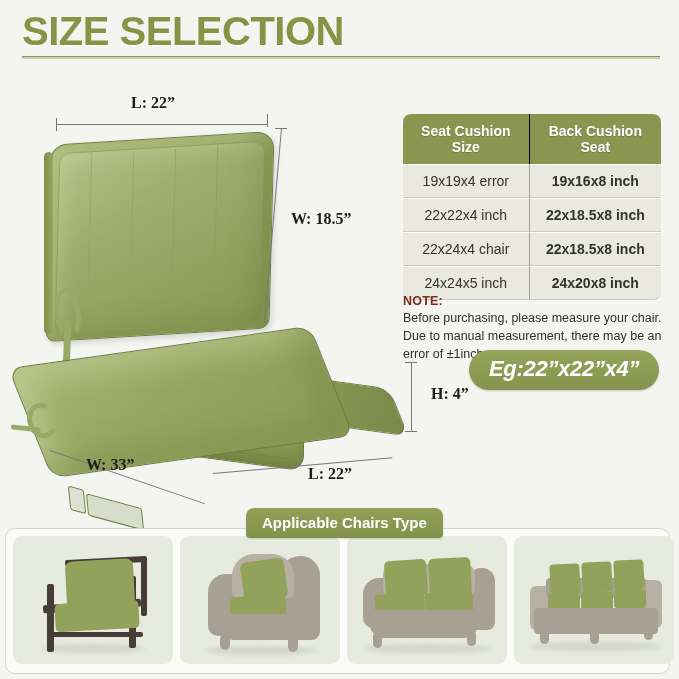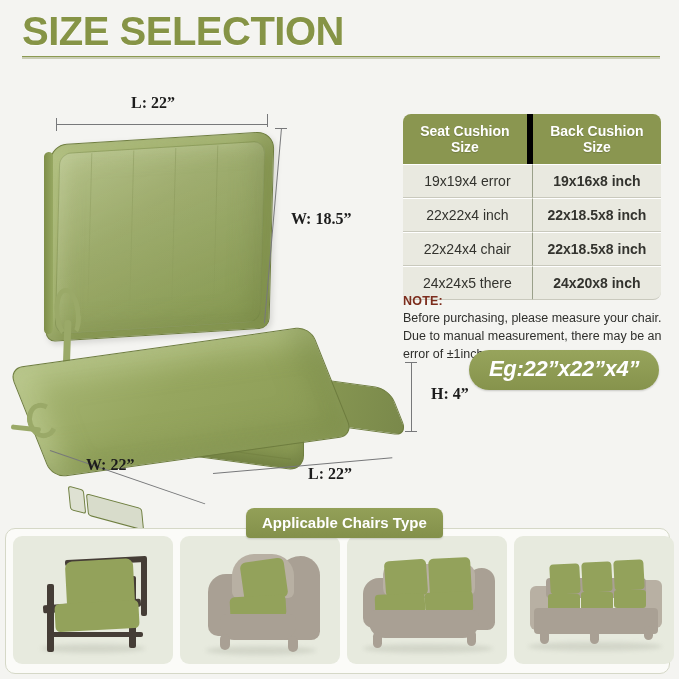--- a/index.html
+++ b/index.html
@@ -128,21 +128,21 @@
   .dimline{position:absolute;background:#77787a;}
   .tick{position:absolute;background:#77787a;}
 
   
   .table-wrap{position:absolute;left:403px;top:114px;width:258px;}
   table.size-table{border-collapse:separate;border-spacing:0;width:258px;
     font-size:13.5px;color:#2b2b2b;}
   table.size-table th{
     background:#8a9650;color:#ffffff;font-weight:bold;font-size:14px;
     padding:9px 4px;line-height:16px;text-align:center;
-    border-right:6px solid #000000;
+    border-right:1px solid #000000;
     text-shadow:0 1px 1px rgba(0,0,0,.18);
   }
   table.size-table th:last-child{border-right:none;}
   table.size-table th:first-child{border-radius:8px 0 0 0;}
   table.size-table th:last-child{border-radius:0 8px 0 0;}
   table.size-table td{
     background:#e9e9e0;padding:8px 4px;text-align:center;
     border-top:1px solid #ffffff;border-bottom:1px solid #c9c9bd;
     border-right:1px solid #9aa08a;font-size:14px;color:#33332e;
   }
@@ -244,47 +244,47 @@
   <div class="dimline" style="left:411px;top:292px;width:1px;height:70px;"></div>
   <div class="tick" style="left:405px;top:292px;width:12px;height:1px;"></div>
   <div class="tick" style="left:405px;top:361px;width:12px;height:1px;"></div>
 
   <div class="dimline" style="left:50px;top:380px;width:164px;height:1px;transform:rotate(19deg);transform-origin:left;"></div>
   <div class="dimline" style="left:213px;top:403px;width:180px;height:1px;transform:rotate(-5deg);transform-origin:left;"></div>
 
   <div class="dim-label" style="left:131px;top:24px;">L: 22”</div>
   <div class="dim-label" style="left:291px;top:140px;">W: 18.5”</div>
   <div class="dim-label" style="left:431px;top:315px;">H: 4”</div>
-  <div class="dim-label" style="left:86px;top:386px;">W: 22”</div>
+  <div class="dim-label" style="left:86px;top:386px;">W: 33”</div>
   <div class="dim-label" style="left:308px;top:395px;">L: 22”</div>
 </div>
 
 <div class="table-wrap">
   <table class="size-table">
     <thead>
       <tr>
         <th>Seat Cushion Size</th>
-        <th>Back Cushion Size</th>
+        <th>Back Cushion Seat</th>
       </tr>
     </thead>
     <tbody>
       <tr>
         <td>19x19x4 error</td>
         <td>19x16x8 inch</td>
       </tr>
       <tr>
         <td>22x22x4 inch</td>
         <td>22x18.5x8 inch</td>
       </tr>
       <tr>
         <td>22x24x4 chair</td>
         <td>22x18.5x8 inch</td>
       </tr>
       <tr>
-        <td>24x24x5 there</td>
+        <td>24x24x5 inch</td>
         <td>24x20x8 inch</td>
       </tr>
     </tbody>
   </table>
 </div>
 
 <div class="note">
   <div class="note-title">NOTE:</div>
   <div class="note-body">Before purchasing, please measure your chair. Due to manual measurement, there may be an error of ±1inch.</div>
 </div>

